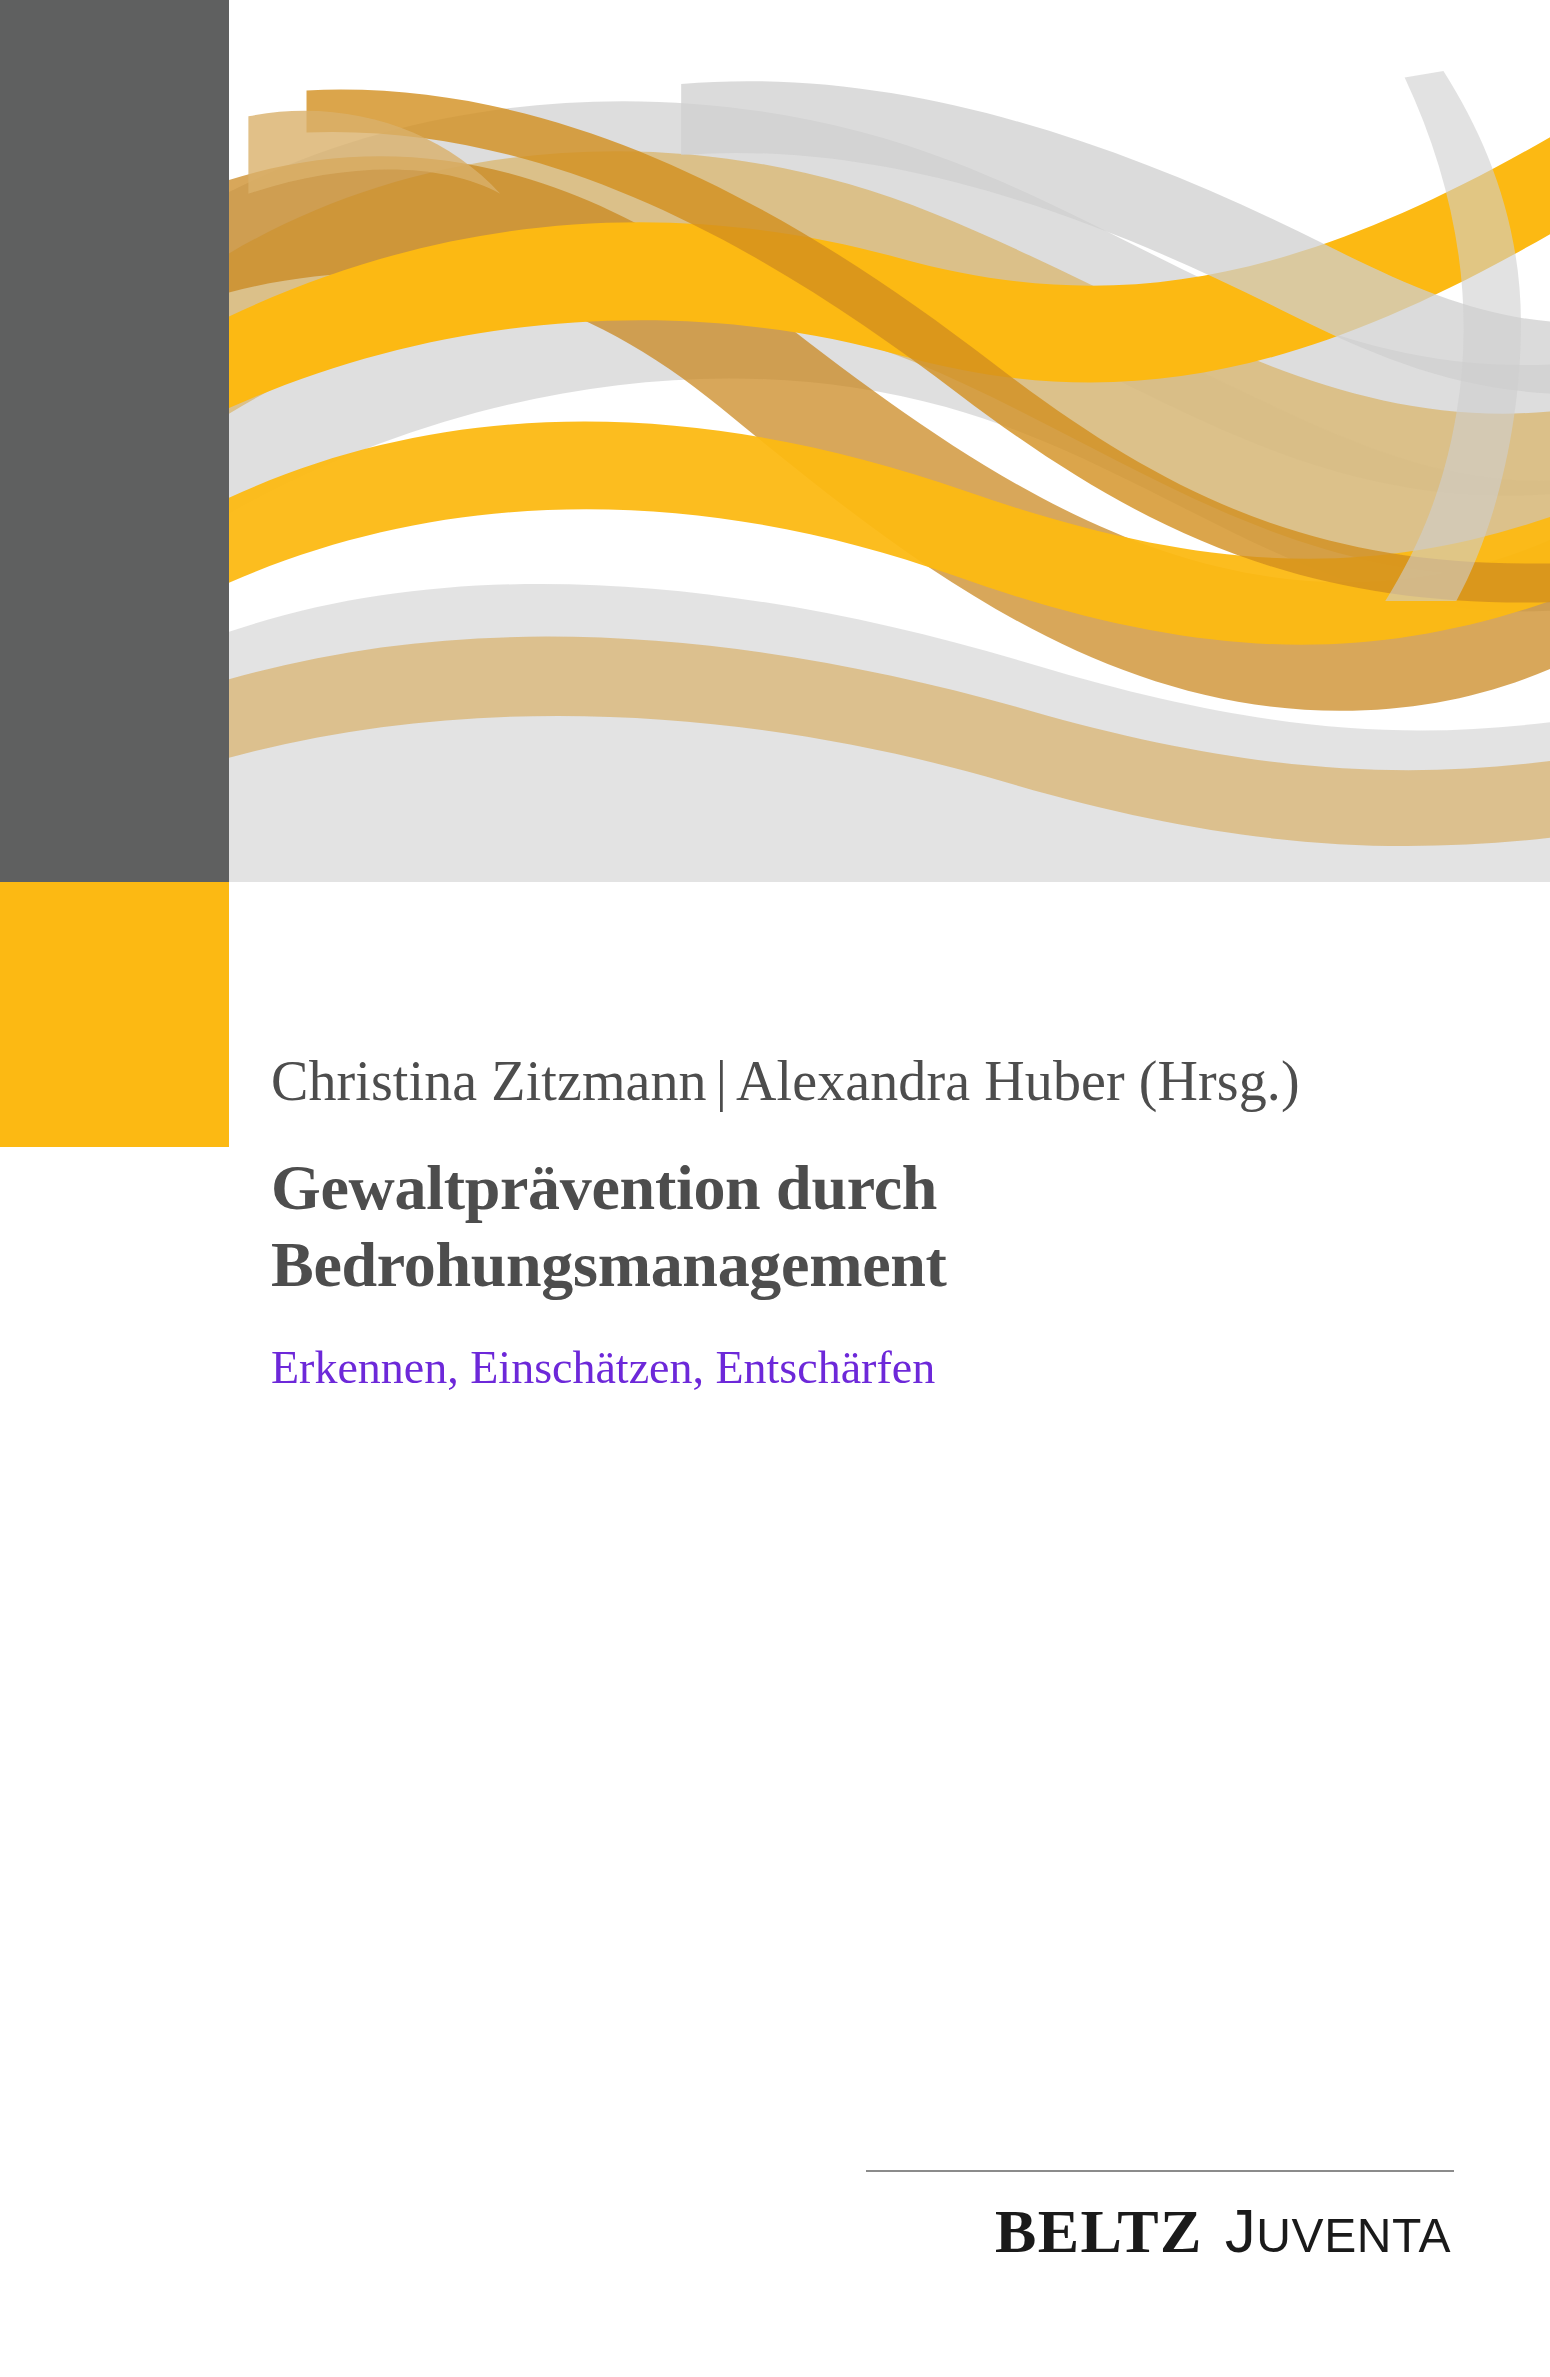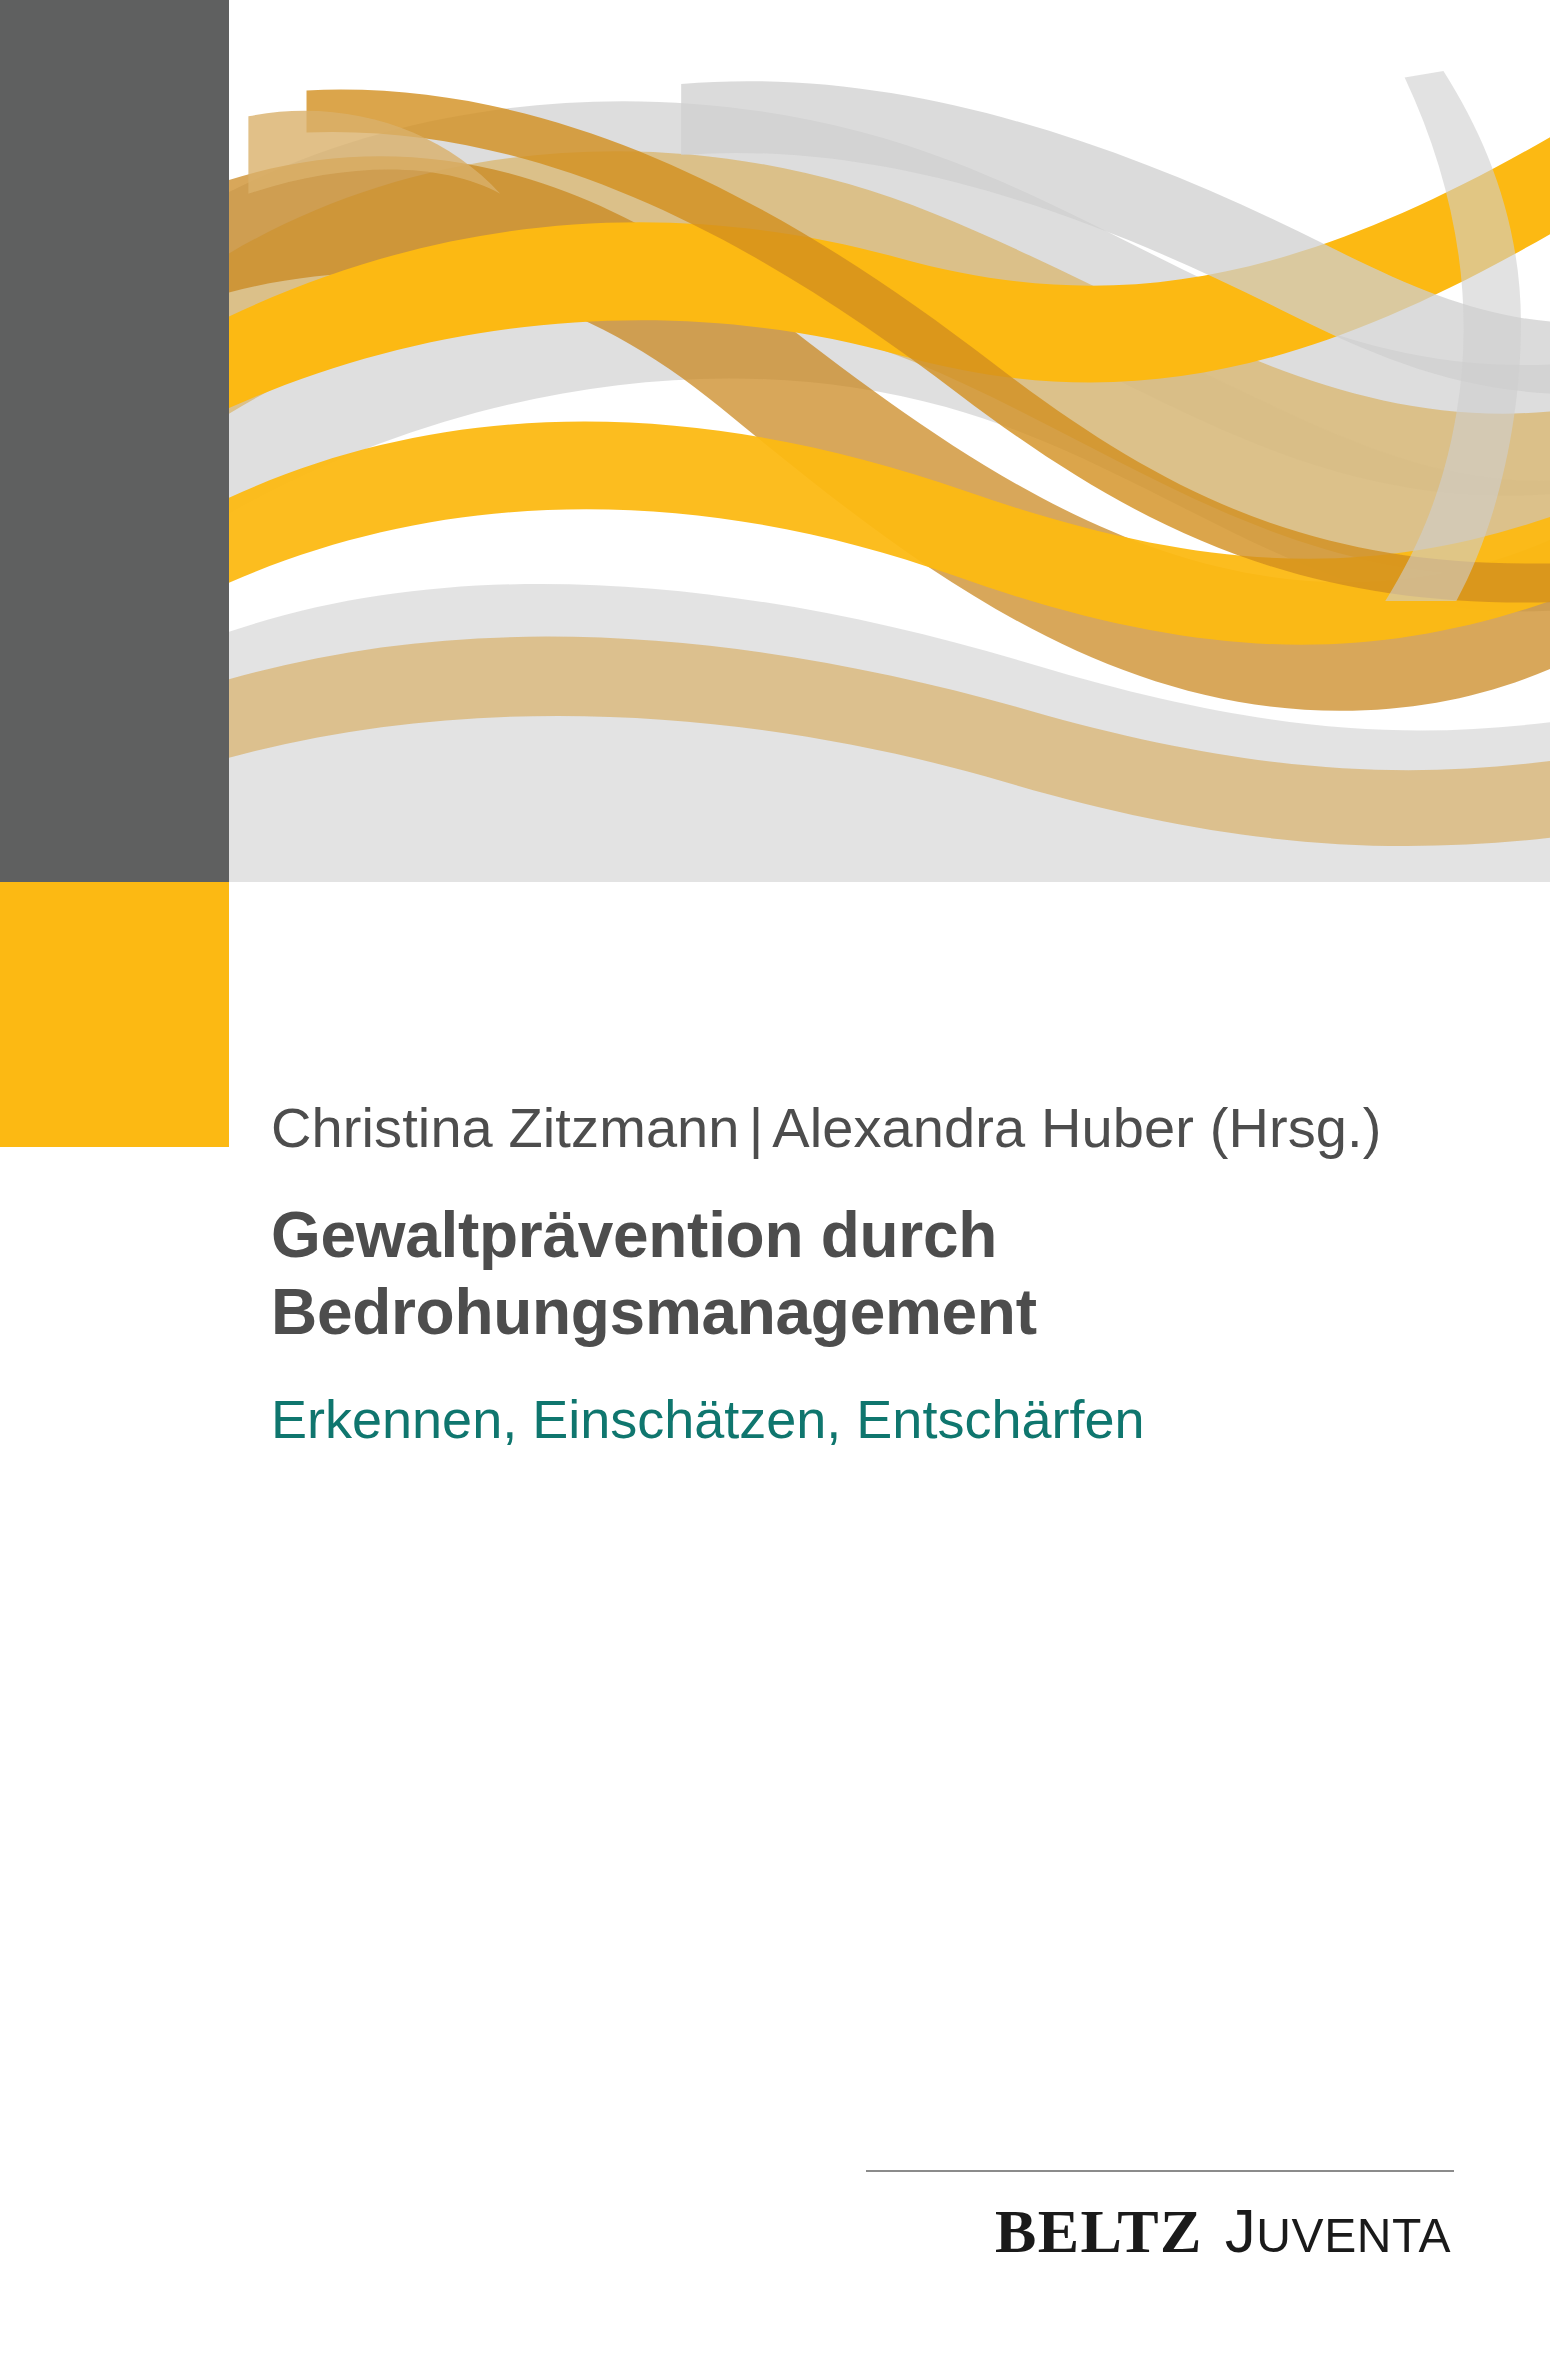--- a/index.html
+++ b/index.html
@@ -49,22 +49,23 @@
   .artwork svg {
     display: block;
     width: 100%;
     height: 100%;
   }
 
   
   .text-block {
     position: absolute;
     left: 271px;
-    top: 1095px;
+    top: 1048px;
     width: 1227px;
+    font-family: Liberation Serif, serif;
   }
   .authors {
     font-size: 56px;
     line-height: 1.18;
     color: #4d4d4d;
     font-weight: 400;
     letter-spacing: 0.1px;
     white-space: nowrap;
   }
   .authors .sep {
@@ -76,24 +77,24 @@
     line-height: 1.2;
     font-weight: bold;
     color: #4d4d4d;
     letter-spacing: -0.3px;
   }
   .title .line {
     display: block;
   }
   .subtitle {
     margin-top: 36px;
-    font-size: 54px;
+    font-size: 46px;
     line-height: 1.2;
     font-weight: 400;
-    color: #0f766e;
+    color: #6d28d9;
   }
   .publisher-rule {
     position: absolute;
     left: 866px;
     bottom: 205px;
     width: 588px;
     height: 1.9px;
     background: #8b8b8b;
   }
   .publisher-inner {

